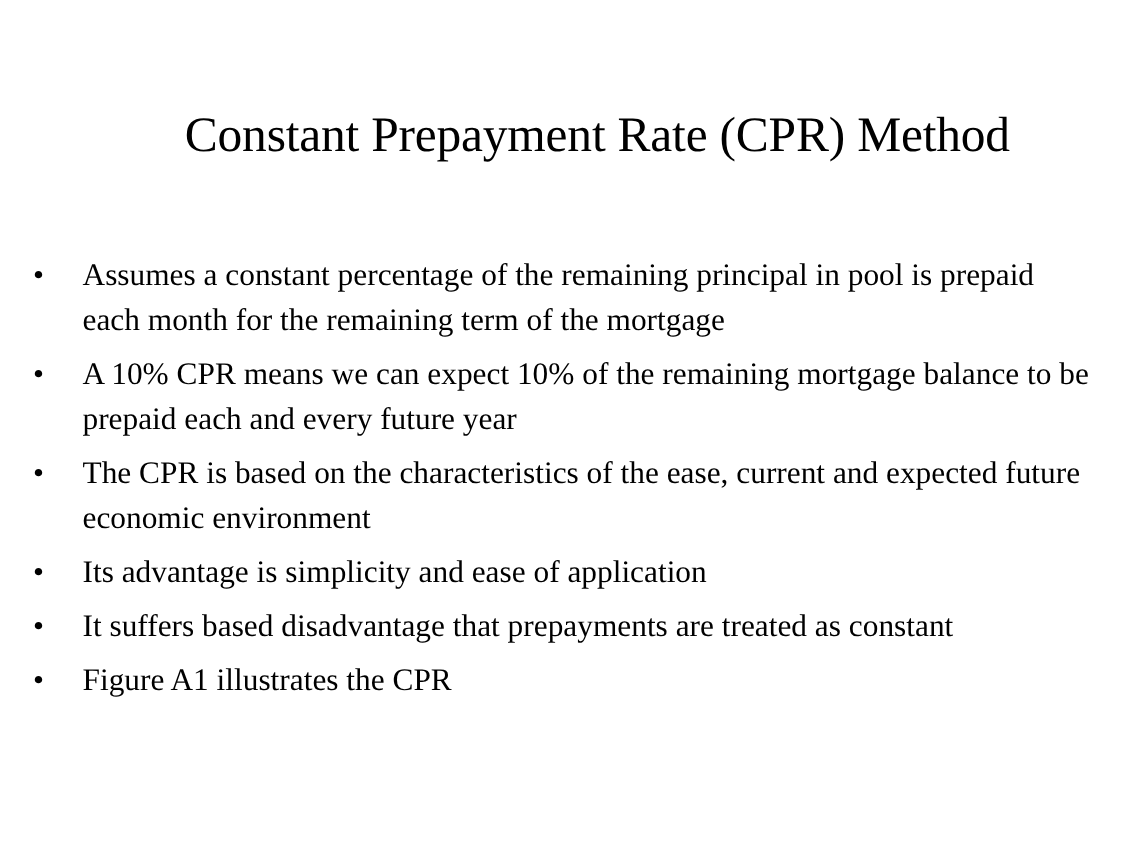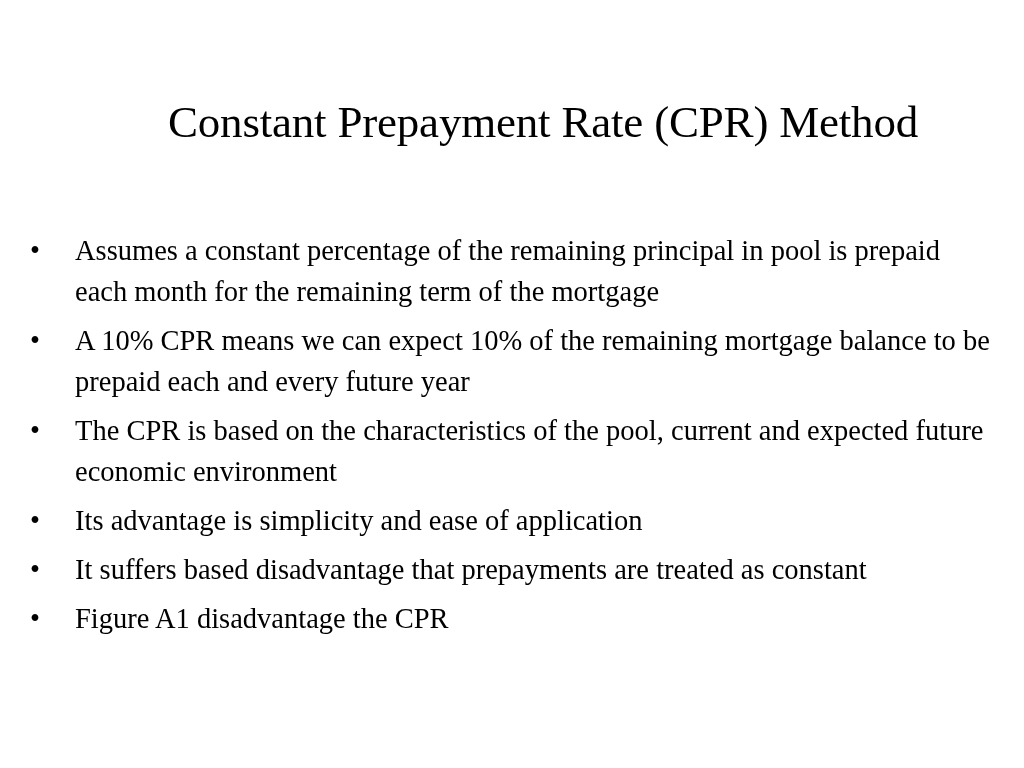--- a/index.html
+++ b/index.html
@@ -71,28 +71,28 @@
     <li class="bullet">
       <span class="bullet-marker">•</span>
       <span class="bullet-text">Assumes a constant percentage of the remaining principal in pool is prepaid each month for the remaining term of the mortgage</span>
     </li>
     <li class="bullet">
       <span class="bullet-marker">•</span>
       <span class="bullet-text">A 10% CPR means we can expect 10% of the remaining mortgage balance to be prepaid each and every future year</span>
     </li>
     <li class="bullet">
       <span class="bullet-marker">•</span>
-      <span class="bullet-text">The CPR is based on the characteristics of the pool, current and expected future economic environment</span>
+      <span class="bullet-text">The CPR is based on the characteristics of the ease, current and expected future economic environment</span>
     </li>
     <li class="bullet">
       <span class="bullet-marker">•</span>
       <span class="bullet-text">Its advantage is simplicity and ease of application</span>
     </li>
     <li class="bullet">
       <span class="bullet-marker">•</span>
       <span class="bullet-text">It suffers based disadvantage that prepayments are treated as constant</span>
     </li>
     <li class="bullet">
       <span class="bullet-marker">•</span>
-      <span class="bullet-text">Figure A1 disadvantage the CPR</span>
+      <span class="bullet-text">Figure A1 illustrates the CPR</span>
     </li>
   </ul>
 </div>
 
 </body></html>

